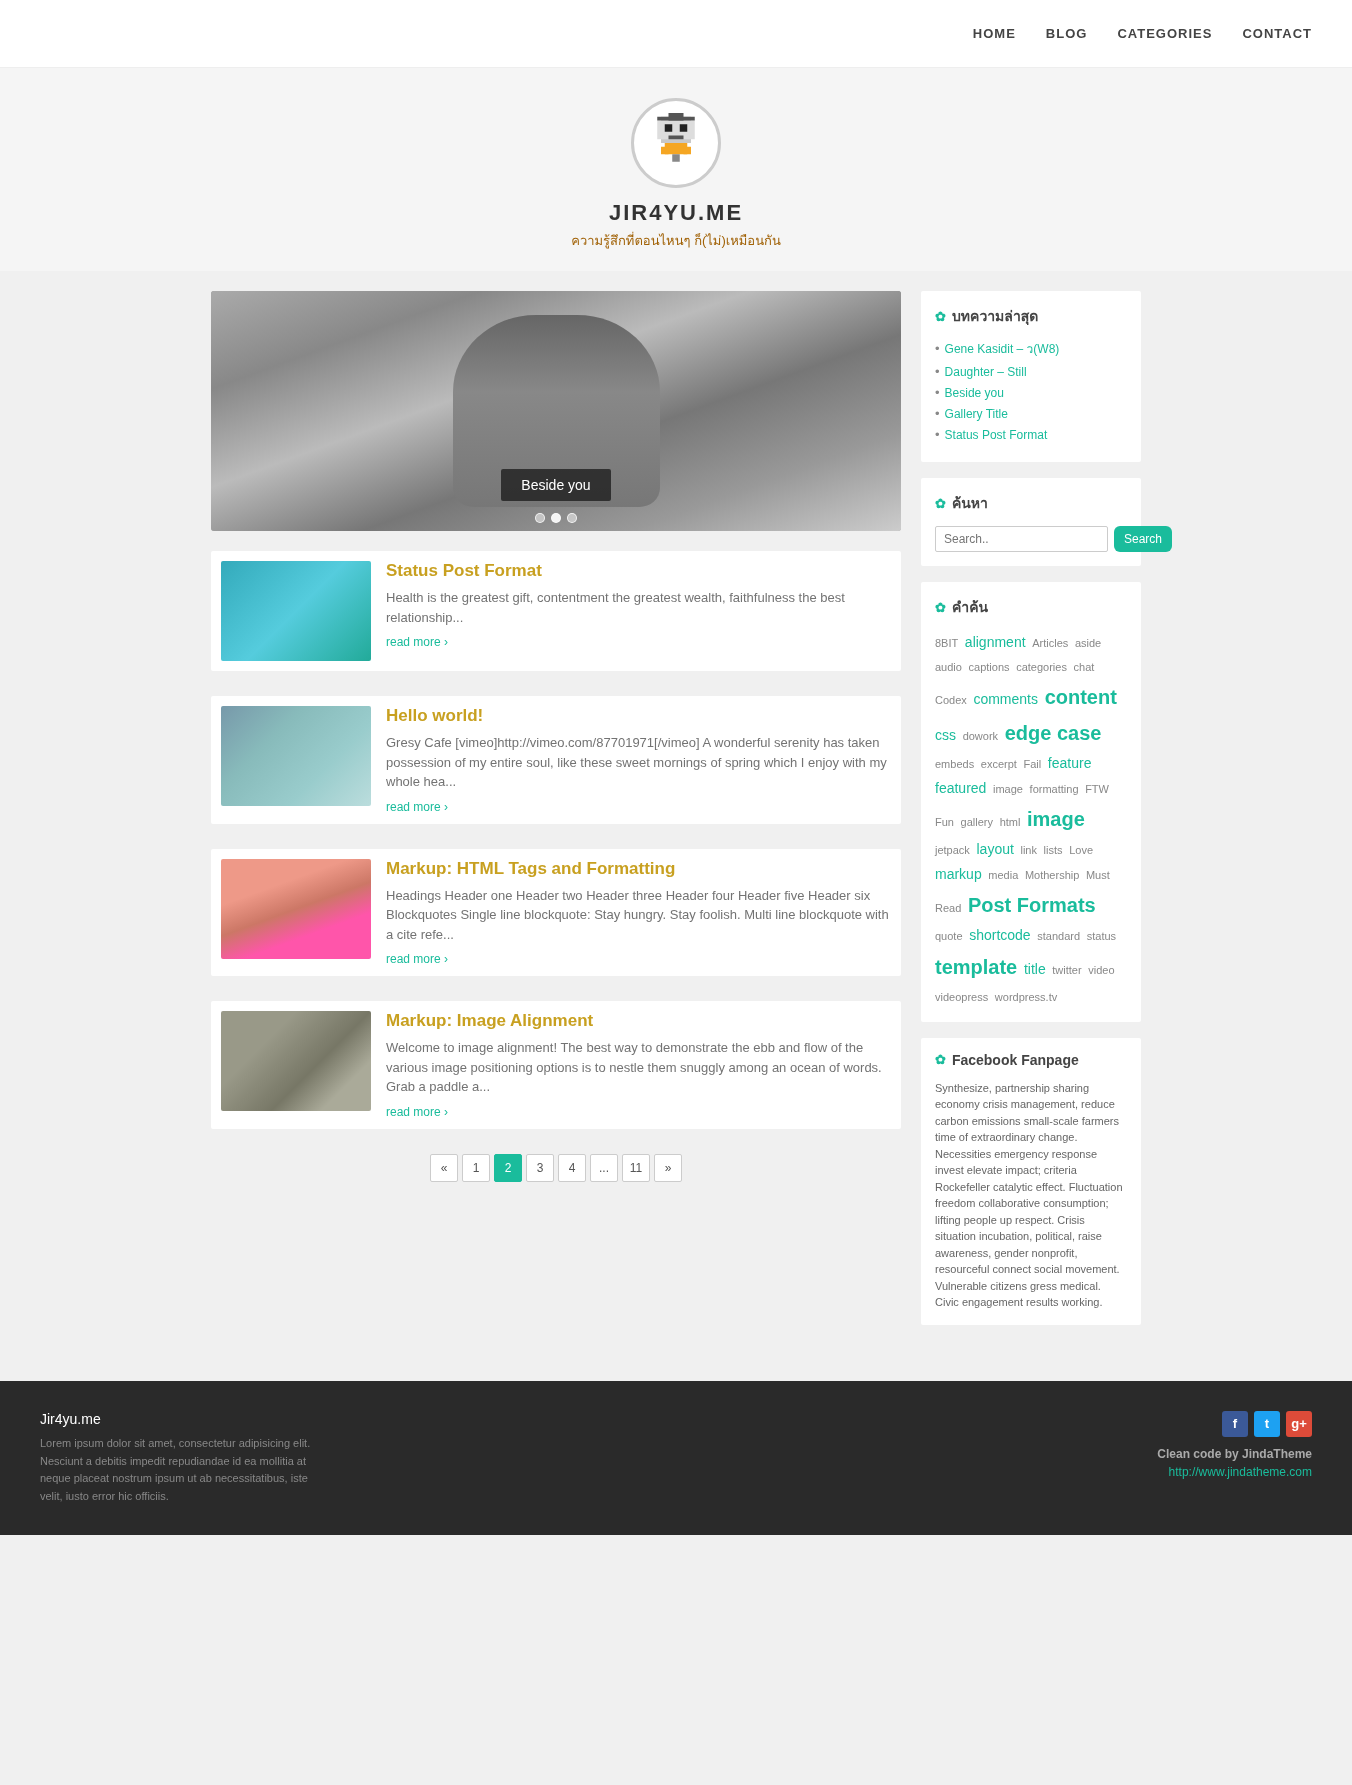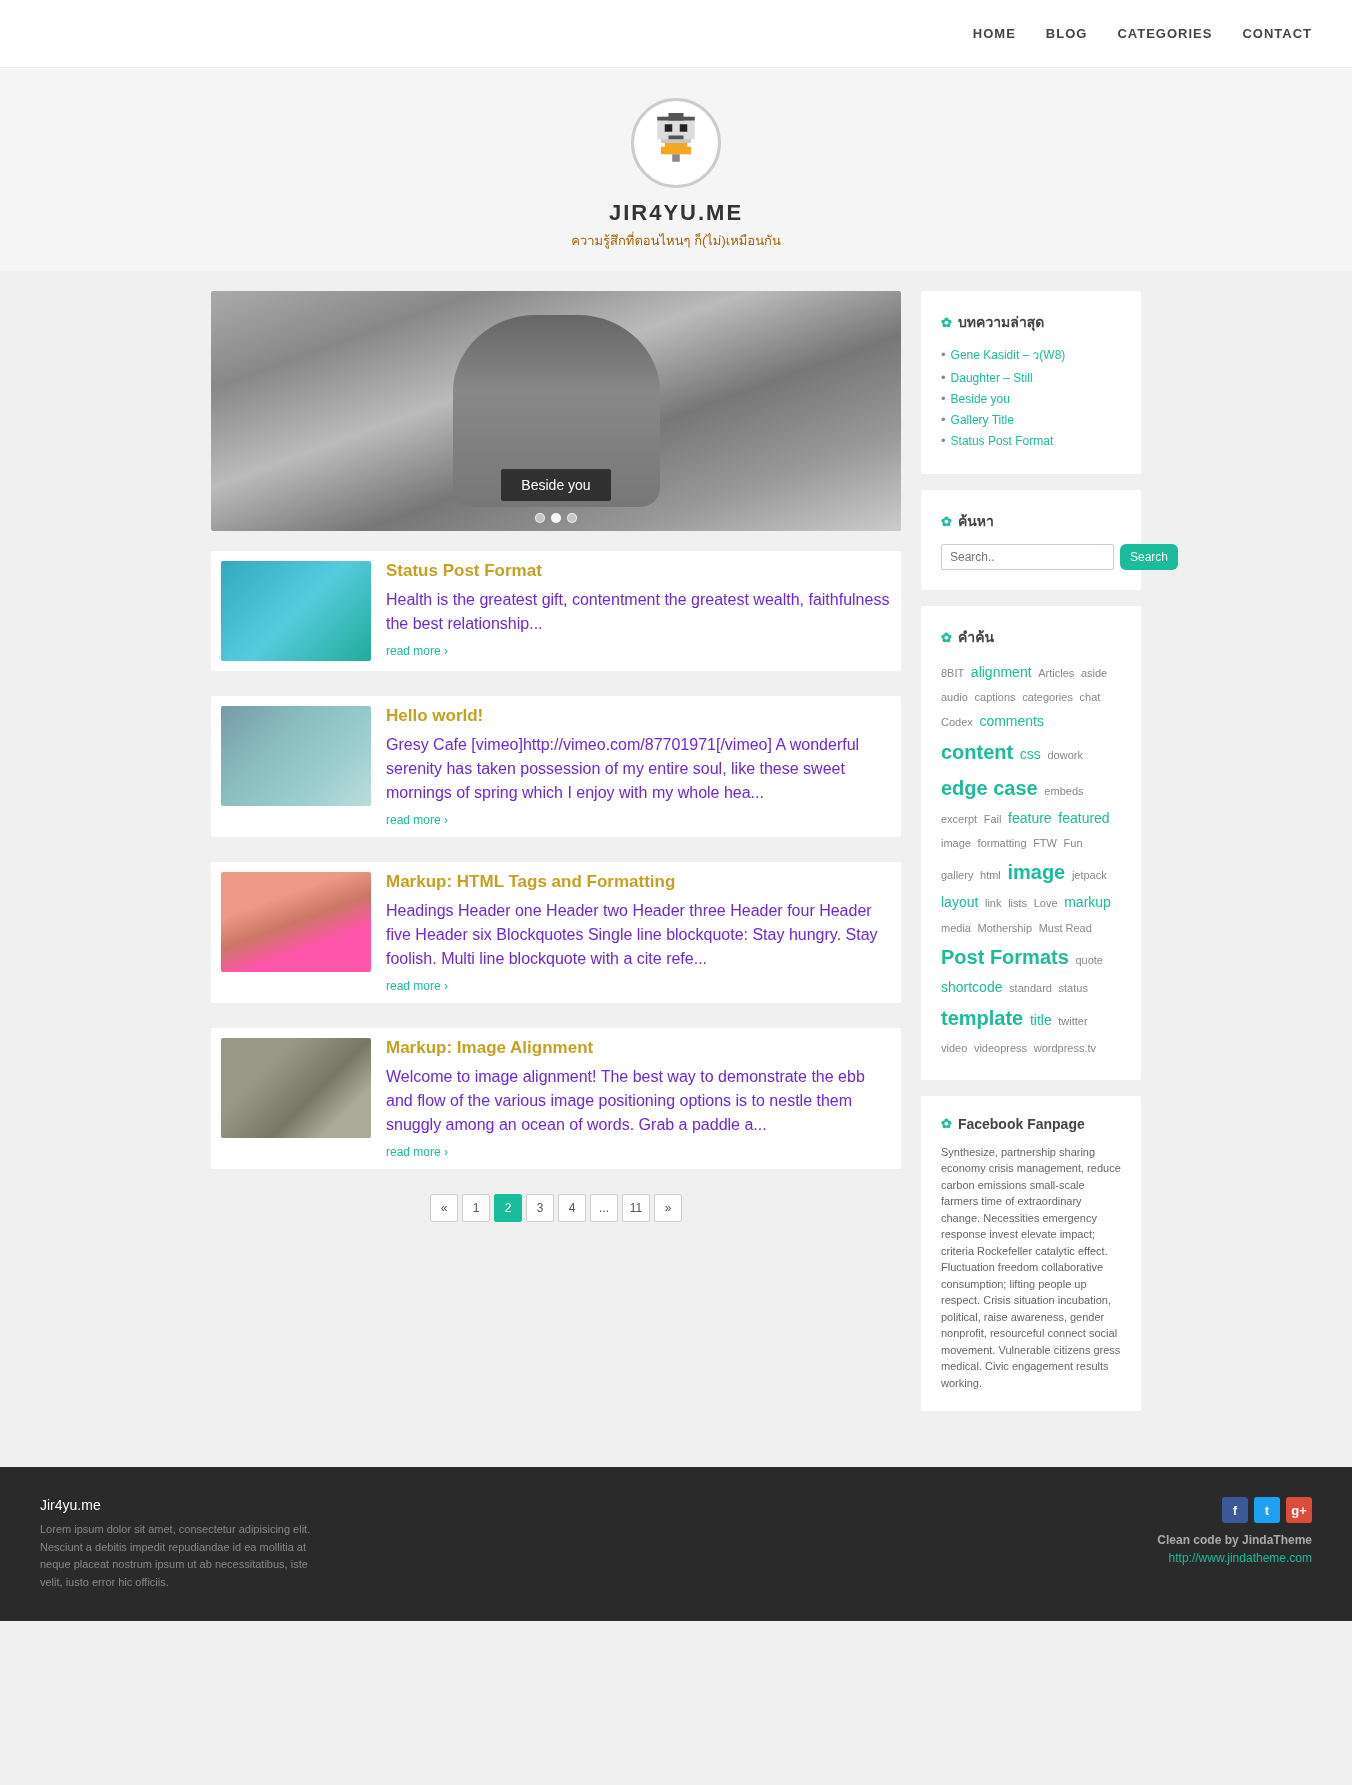--- a/index.html
+++ b/index.html
@@ -125,22 +125,22 @@
     .post-content { flex: 1; }
     .post-title {
       font-size: 17px;
       font-weight: bold;
       color: #c8a020;
       margin-bottom: 7px;
       text-decoration: none;
       display: block;
     }
     .post-excerpt {
-      font-size: 16px;
-      color: #6d28d9;
+      font-size: 13px;
+      color: #737373;
       line-height: 1.5;
       margin-bottom: 8px;
     }
     .read-more {
       color: #1abc9c;
       font-size: 12px;
       text-decoration: none;
       display: block;
       text-align: left;
     }
@@ -162,21 +162,21 @@
       cursor: pointer;
       color: #555;
       border-radius: 2px;
     }
     .page-btn.active { background: #1abc9c; color: #fff; border-color: #1abc9c; }
 
     
     .sidebar { width: 220px; flex-shrink: 0; }
     .widget {
       background: #fff;
-      padding: 20px;
+      padding: 14px;
       margin-bottom: 16px;
       border-radius: 2px;
     }
     .widget-title {
       font-size: 14px;
       font-weight: bold;
       color: #444;
       margin-bottom: 12px;
       display: flex; align-items: center; gap: 6px;
     }

